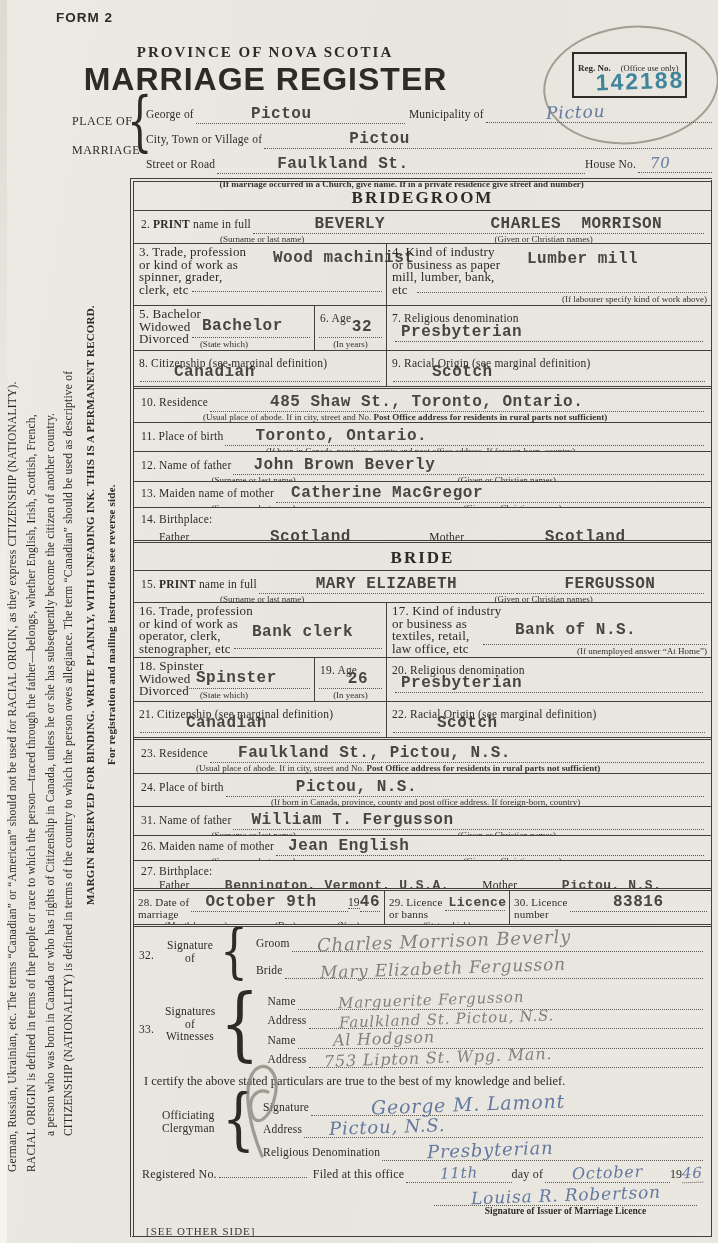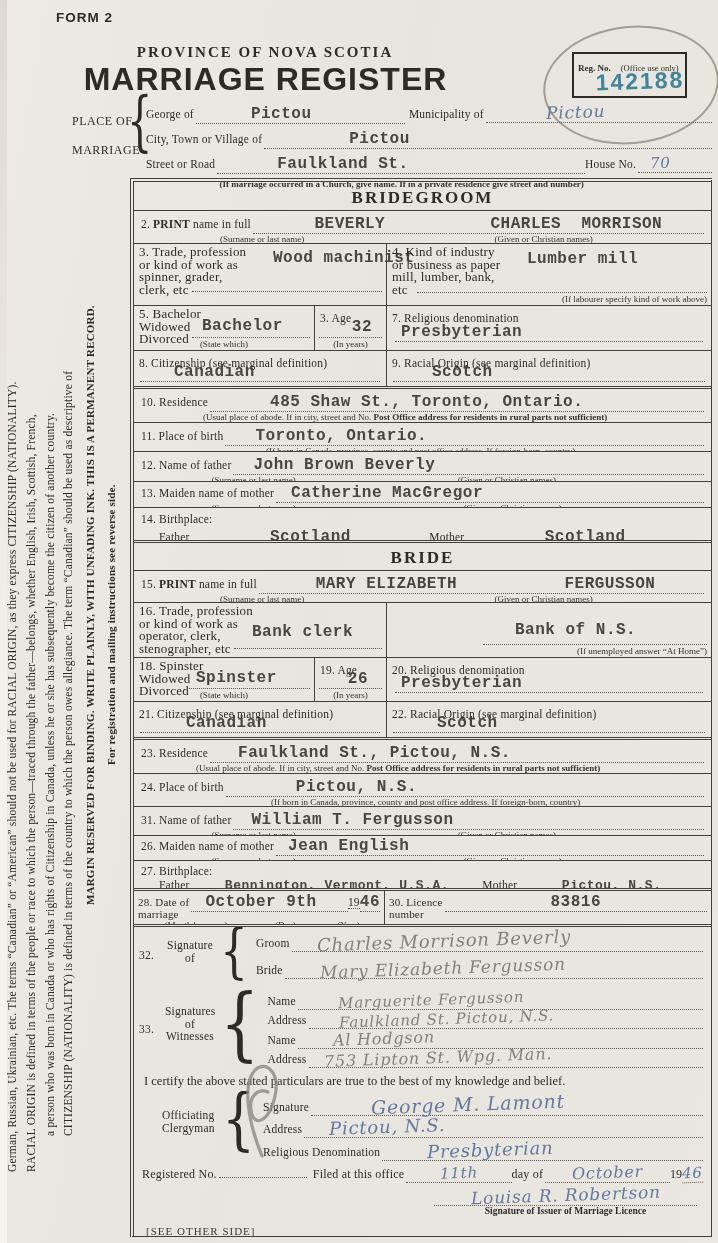--- a/index.html
+++ b/index.html
@@ -131,21 +131,21 @@
       <div class="cols">
         <div class="c" style="width:180px;">
           <div class="ml">5. Bachelor
 Widowed
 Divorced</div>
           <span class="typed t16 abs" style="left:68px;top:11px;">Bachelor</span>
           <span class="abs dots" style="left:58px;right:4px;bottom:12px;"></span>
           <span class="sub abs ctr" style="left:0;right:0;bottom:1px;">(State which)</span>
         </div>
         <div class="c" style="width:72px;">
-          <span class="lb">3. Age</span>
+          <span class="lb">6. Age</span>
           <span class="typed t16 abs" style="right:14px;top:12px;">32</span>
           <span class="abs dots" style="left:4px;right:4px;bottom:12px;"></span>
           <span class="sub abs ctr" style="left:0;right:0;bottom:1px;">(In years)</span>
         </div>
         <div class="c" style="flex:1;">
           <span class="lb">7. Religious denomination</span>
           <span class="typed t16 abs" style="left:14px;bottom:9px;">Presbyterian</span>
           <span class="abs dots" style="left:8px;right:8px;bottom:8px;"></span>
         </div>
       </div>
@@ -235,20 +235,24 @@
       <div class="cols">
         <div class="c" style="width:252px;">
           <div class="ml">16. Trade, profession
 or kind of work as
 operator,  clerk,
 stenographer, etc</div>
           <span class="typed t16 abs" style="left:118px;top:20px;">Bank clerk</span>
           <span class="abs dots" style="left:100px;right:4px;bottom:8px;"></span>
         </div>
         <div class="c" style="flex:1;">
+          <div class="ml">17. Kind of industry
+or business as
+textiles, retail,
+law office, etc</div>
           <span class="typed t16 abs" style="left:128px;top:18px;">Bank of N.S.</span>
           <span class="abs dots" style="left:96px;right:4px;bottom:12px;"></span>
           <span class="sub abs" style="right:4px;bottom:1px;">(If unemployed answer “At Home”)</span>
         </div>
       </div>
     </div>
 
     <div class="r" style="height:44px;">
       <div class="cols">
         <div class="c" style="width:180px;">
@@ -346,20 +350,30 @@
             <span class="ml" style="font-size:11px;line-height:11.5px;">28. Date of
 marriage</span>
             <span class="fill dots" style="padding-left:14px;"><span class="typed t16">October 9th</span></span>
             <span class="lb" style="border-bottom:1.5px dotted #5b574d;">19</span>
               <span class="typed t16 dots">46</span>
           </div>
           <div class="nl" style="padding:0;">
               <span class="sub" style="width:48%;text-align:center;">(Month by name)</span>
               <span class="sub" style="width:26%;text-align:center;">(Day)</span>
               <span class="sub" style="width:26%;text-align:center;">(Year)</span>
+            </div>
+        </div>
+        <div class="c" style="width:125px;padding:1px 4px;">
+          <div class="sigline">
+            <span class="ml" style="font-size:11px;line-height:11.5px;">29. Licence
+or banns</span>
+            <span class="fill dots ctr"><span class="typed t13">Licence</span></span>
+          </div>
+          <div class="nl" style="padding:0;">
+              <span class="sub ctr" style="width:100%;">(State which)</span>
             </div>
         </div>
         <div class="c" style="flex:1;padding:1px 4px;">
           <div class="sigline">
             <span class="ml" style="font-size:11px;line-height:11.5px;">30. Licence
 number</span>
             <span class="fill dots ctr"><span class="typed t16">83816</span></span>
           </div>
         </div>
       </div>

